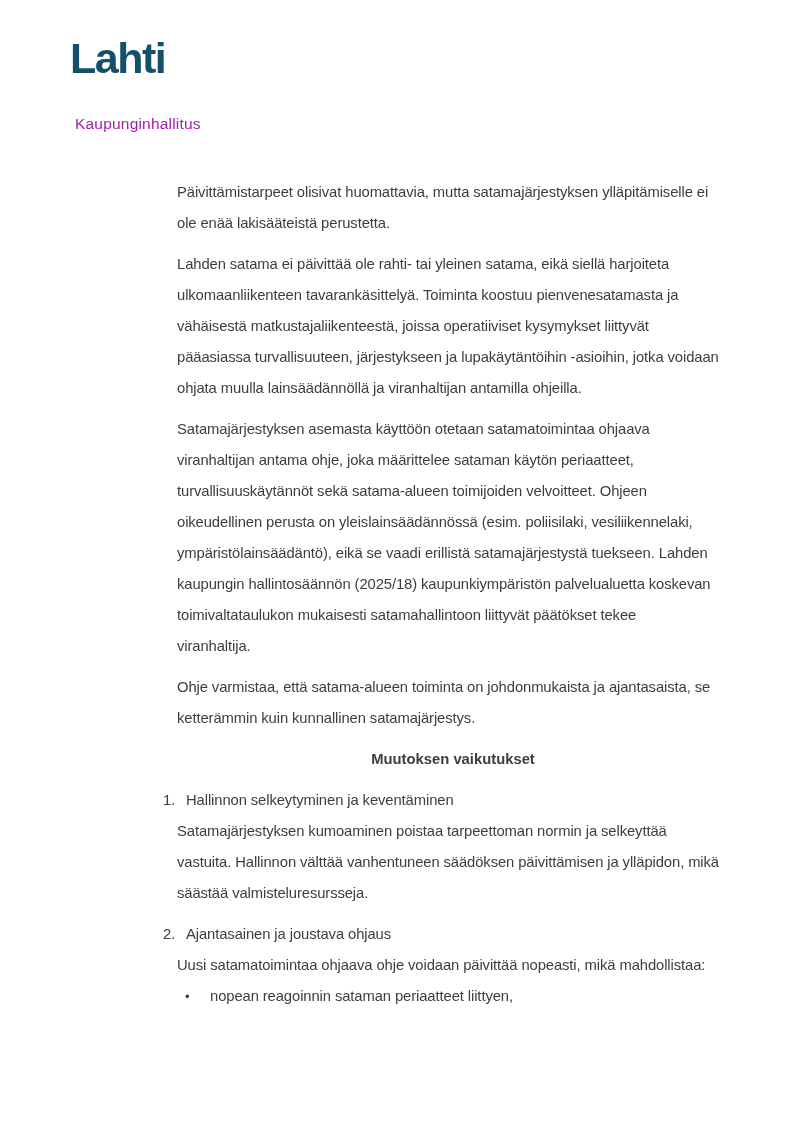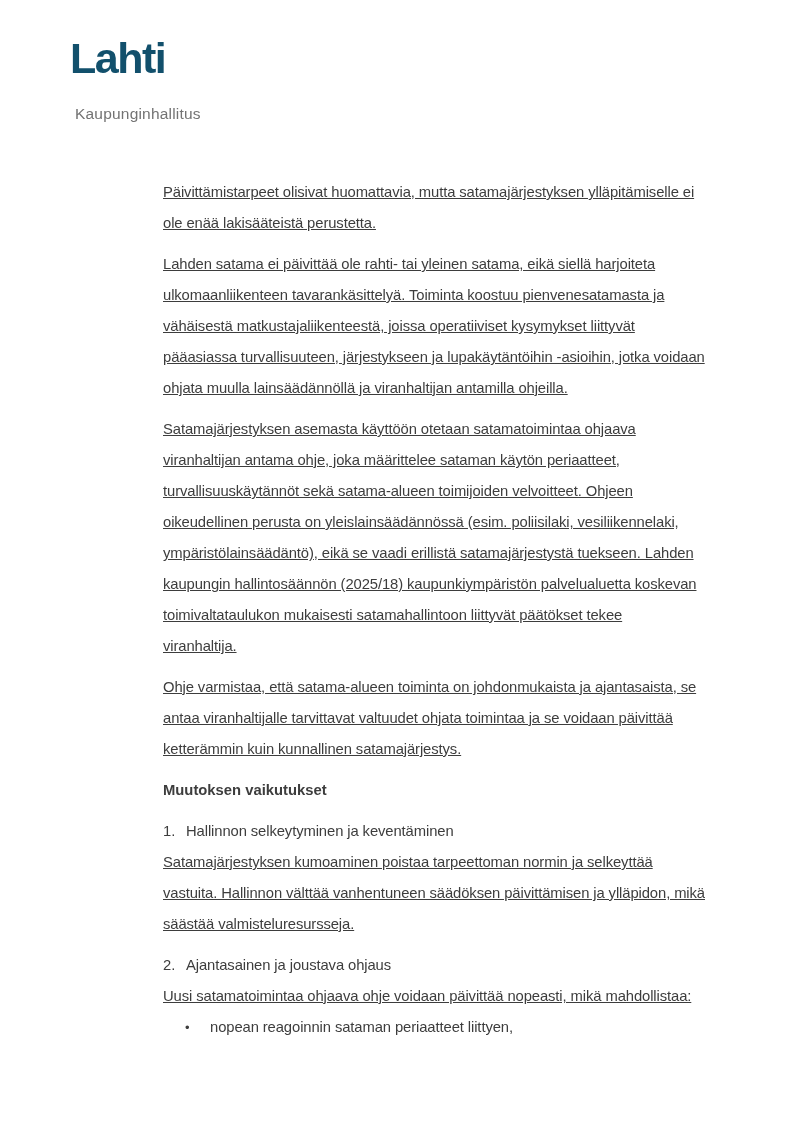--- a/index.html
+++ b/index.html
@@ -12,34 +12,34 @@
   }
   .page { position: relative; width: 627px; height: 1123px; background: #fff; }
 
   .logo {
     position: absolute; left: 70px; top: 34px;
     font-size: 43px; font-weight: 700; letter-spacing: -1.5px;
     color: #12506c;
   }
 
   .header-row {
-    position: absolute; top: 103px; left: 75px; right: 86px;
+    position: absolute; top: 113px; left: 75px; right: 86px;
     display: flex; justify-content: space-between;
-    font-size: 15.5px; line-height: 22px; color: #737373;
+    font-size: 15.5px; line-height: 22px; color: #a21caf;
     letter-spacing: 0.2px;
   }
 
   .content {
     position: absolute; left: 163px; top: 177px; width: 580px;
     font-size: 14.8px; line-height: 31px; letter-spacing: -0.1px;
   }
-  .para { margin: 0 0 10px 0; text-decoration: underline; }
+  .para { margin: 0 0 10px 14px; }
   .line { white-space: nowrap; }
   .section-heading {
-    font-weight: 700; margin: 0 0 10px 0; letter-spacing: 0;
+    font-weight: 700; margin: 0 0 10px 0; letter-spacing: 0; text-align: center;
   }
   .numbered-item { display: flex; margin: 0; }
   .item-number { width: 23px; flex: 0 0 23px; }
   .bullet-item { display: flex; margin: 0; padding-left: 22px; }
   .bullet-marker { width: 25px; flex: 0 0 25px; font-size: 13px; }
 </style>
 </head>
 <body>
 
 <div class="page">
@@ -71,21 +71,20 @@
       <div class="line">turvallisuuskäytännöt sekä satama-alueen toimijoiden velvoitteet. Ohjeen</div>
       <div class="line">oikeudellinen perusta on yleislainsäädännössä (esim. poliisilaki, vesiliikennelaki,</div>
       <div class="line">ympäristölainsäädäntö), eikä se vaadi erillistä satamajärjestystä tuekseen. Lahden</div>
       <div class="line">kaupungin hallintosäännön (2025/18) kaupunkiympäristön palvelualuetta koskevan</div>
       <div class="line">toimivaltataulukon mukaisesti satamahallintoon liittyvät päätökset tekee</div>
       <div class="line">viranhaltija.</div>
     </div>
 
     <div class="para">
       <div class="line">Ohje varmistaa, että satama-alueen toiminta on johdonmukaista ja ajantasaista, se</div>
-      <div class="line">antaa viranhaltijalle tarvittavat valtuudet ohjata toimintaa ja se voidaan päivittää</div>
       <div class="line">ketterämmin kuin kunnallinen satamajärjestys.</div>
     </div>
 
     <div class="section-heading">Muutoksen vaikutukset</div>
 
     <div class="numbered-item">
       <span class="item-number">1.</span>
       <span class="item-text">Hallinnon selkeytyminen ja keventäminen</span>
     </div>
 

